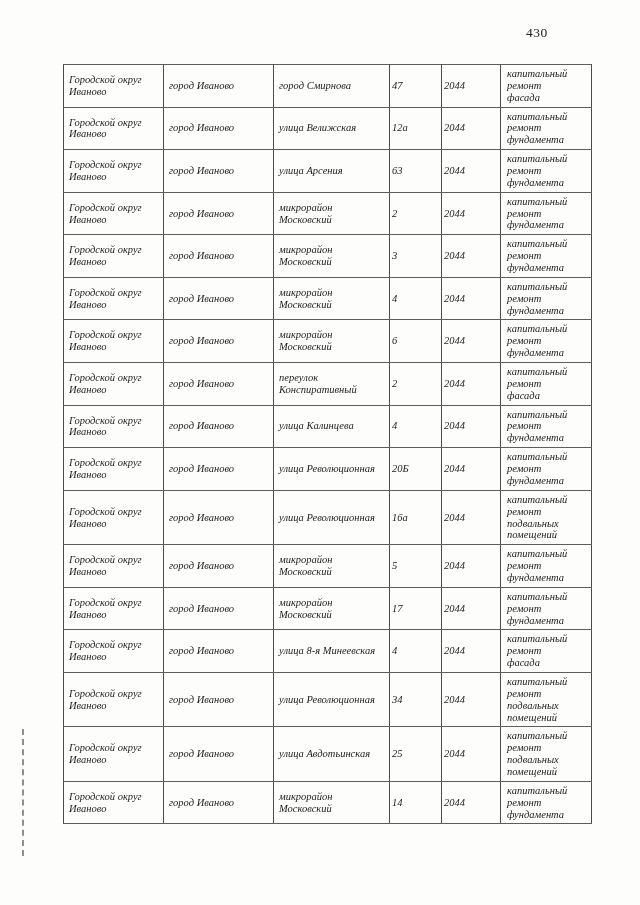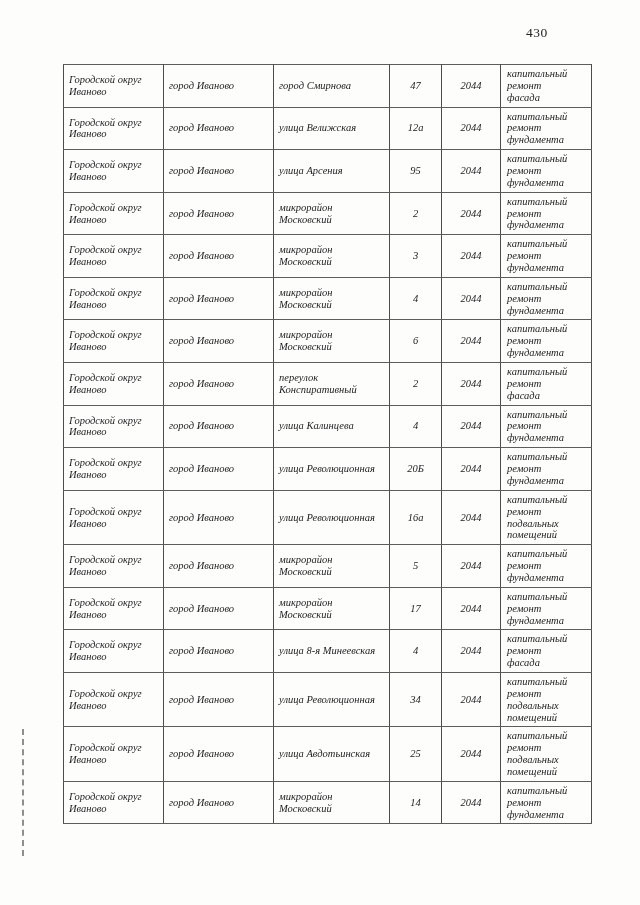--- a/index.html
+++ b/index.html
@@ -36,21 +36,20 @@
     border-top-color: #5d5d5d;
     border-bottom-color: #5d5d5d;
     font-size: 10.5px;
     line-height: 1.13;
     padding: 3px 6px 3px 5px;
     vertical-align: middle;
     color: #222;
     word-wrap: break-word;
   }
   .repair-table td.c4, .repair-table td.c5 {
-    text-align: center;
     padding: 3px 2px;
   }
   .repair-table td.c6 { padding: 3px 16px 3px 6px; }
   
   .repair-table tr td { border-bottom-style: solid; }
   .scan-line {
     position: absolute;
     left: 22px; top: 729px;
     width: 0; height: 127px;
     border-left: 2px dashed #8f8f8f;
@@ -89,21 +88,21 @@
           <td class="c3">улица Велижская</td>
           <td class="c4">12а</td>
           <td class="c5">2044</td>
           <td class="c6">капитальный ремонт фундамента</td>
         </tr>
 
         <tr>
           <td class="c1">Городской округ Иваново</td>
           <td class="c2">город Иваново</td>
           <td class="c3">улица Арсения</td>
-          <td class="c4">95</td>
+          <td class="c4">63</td>
           <td class="c5">2044</td>
           <td class="c6">капитальный ремонт фундамента</td>
         </tr>
 
         <tr>
           <td class="c1">Городской округ Иваново</td>
           <td class="c2">город Иваново</td>
           <td class="c3">микрорайон Московский</td>
           <td class="c4">2</td>
           <td class="c5">2044</td>

